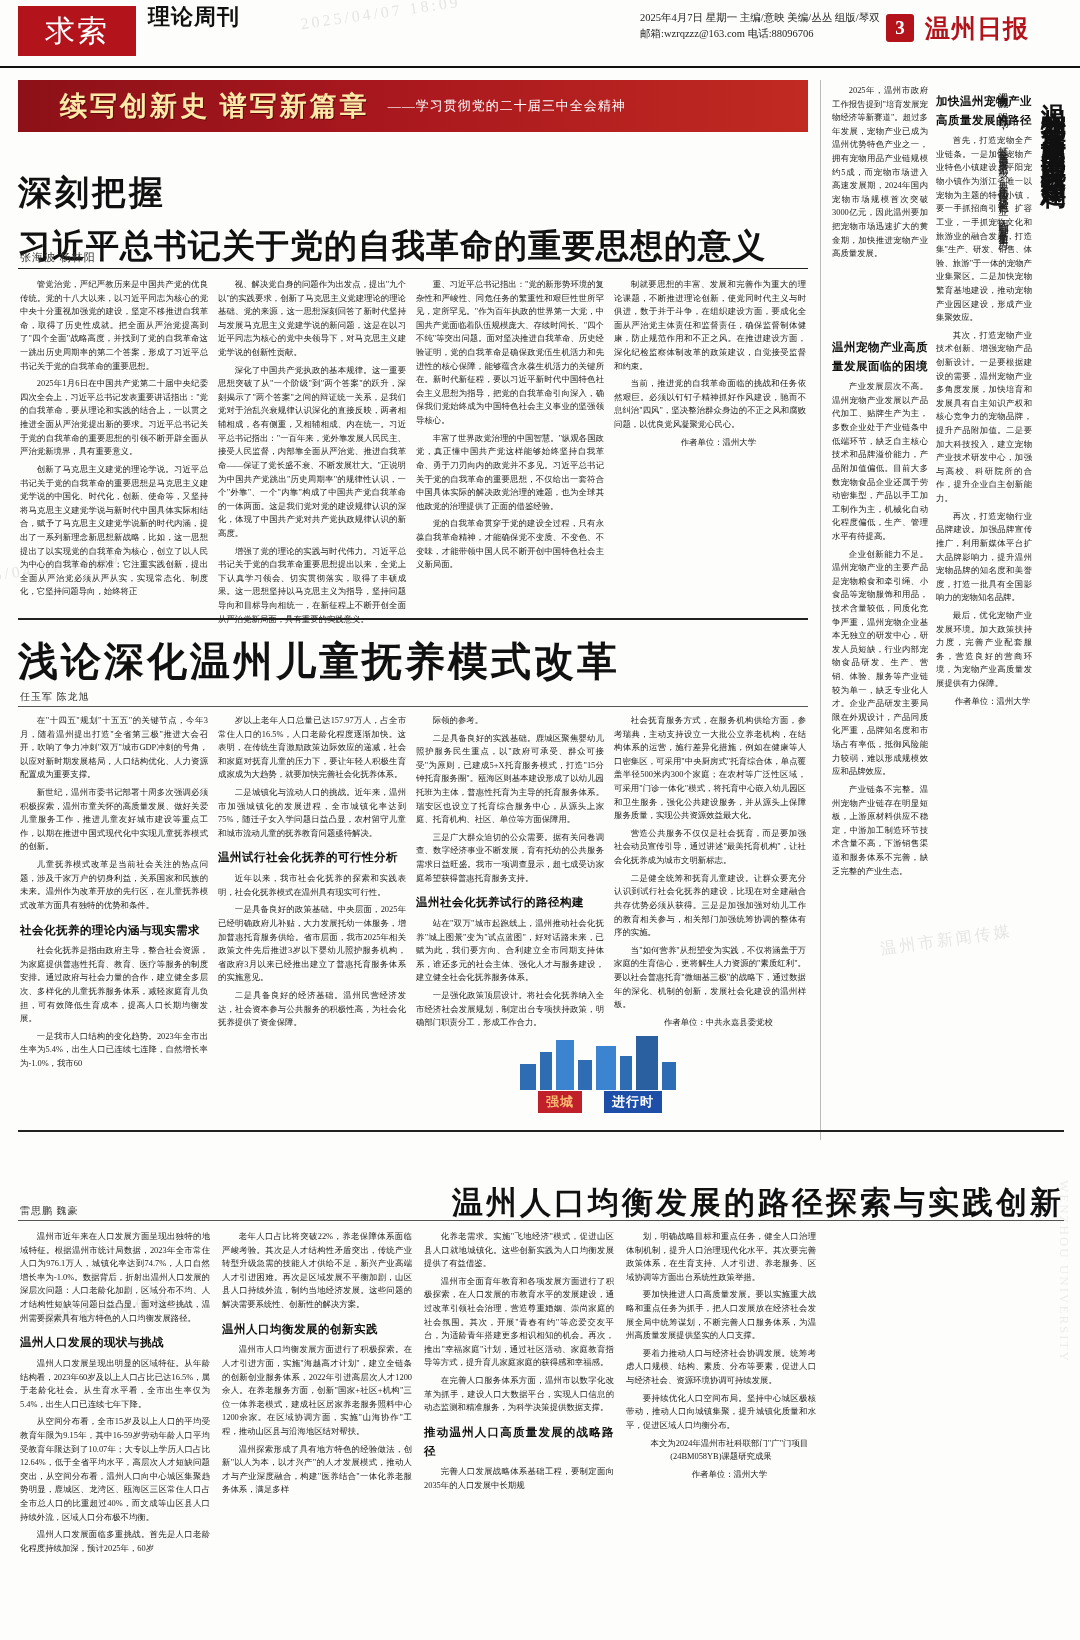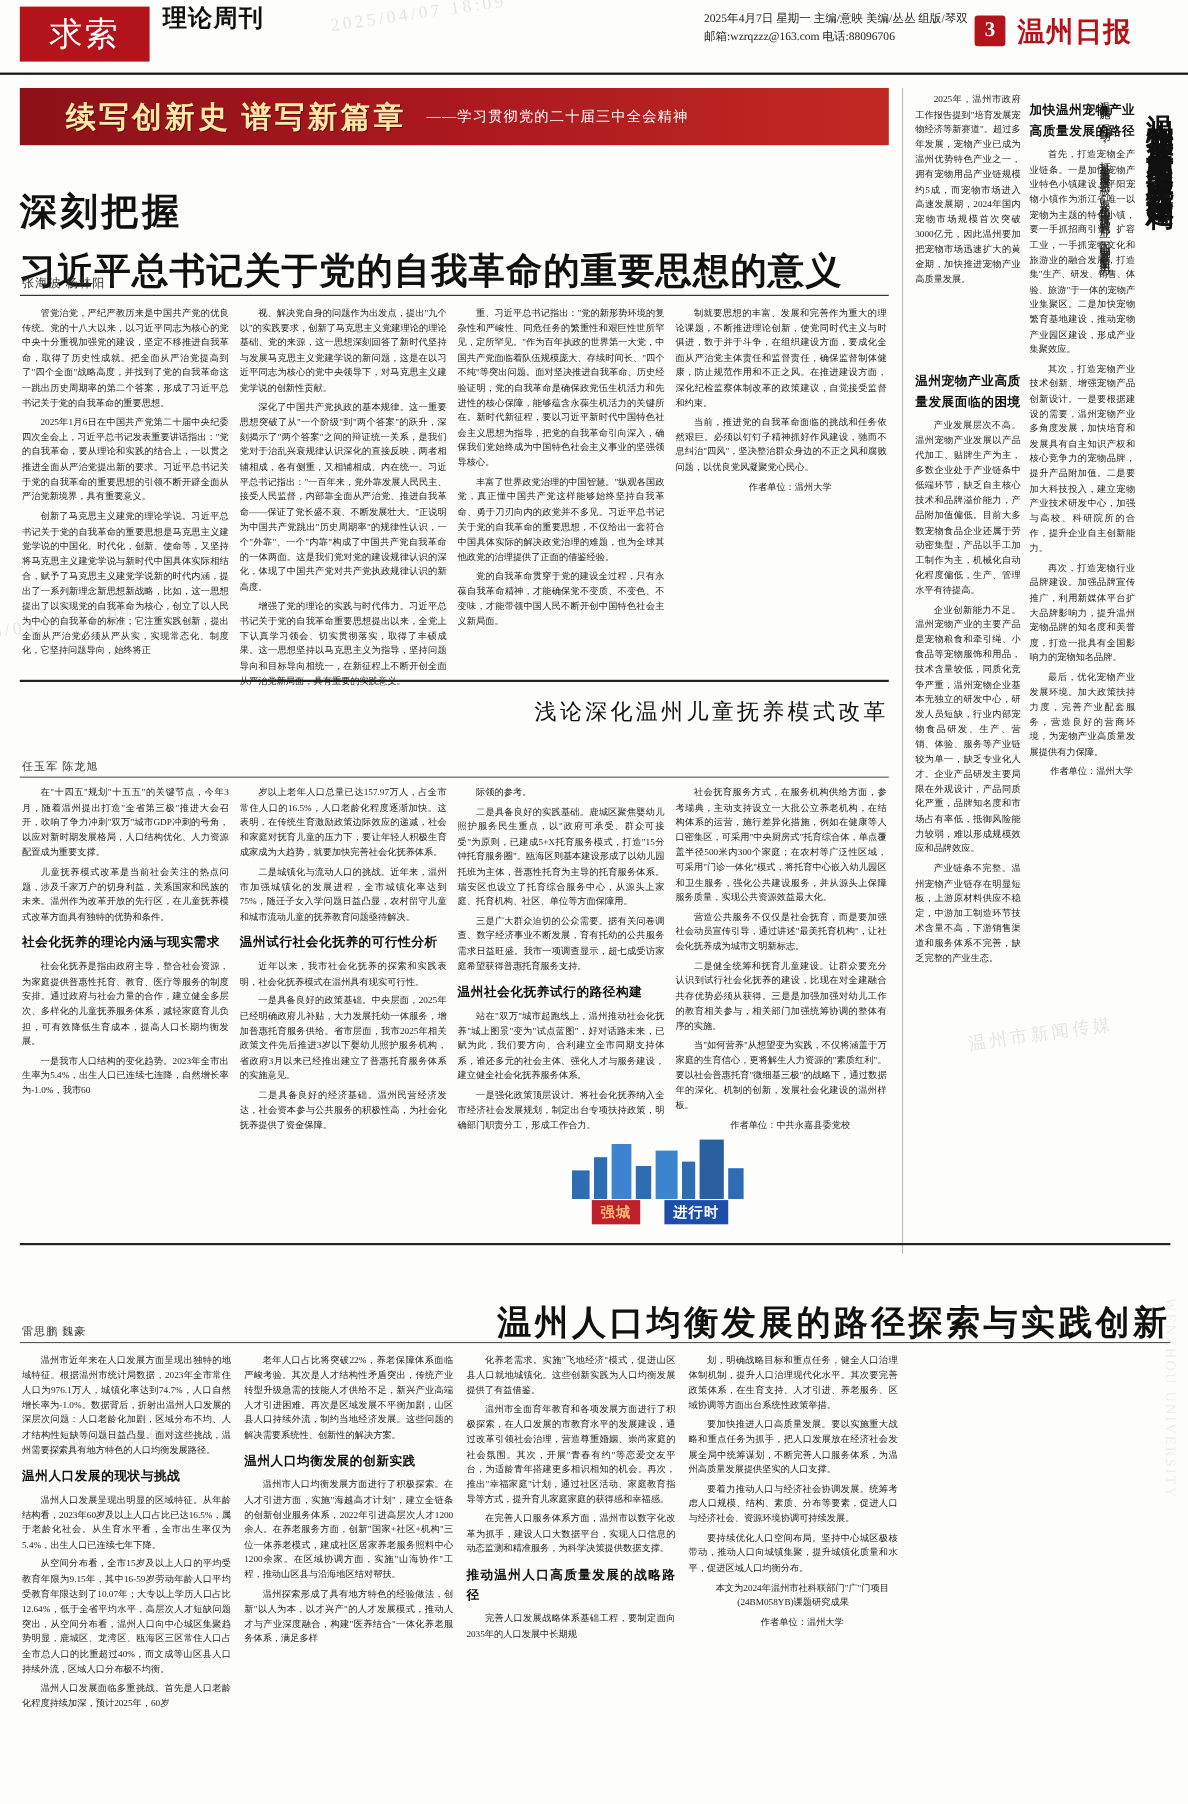--- a/index.html
+++ b/index.html
@@ -37,21 +37,21 @@
     text-justify:inter-ideograph;}
   .col p{margin:0 0 4px 0;text-indent:2em;}
   .sub-h{font-size:11.5px;font-weight:bold;color:#111;margin:8px 0 5px 0;text-indent:0;letter-spacing:.5px;}
   
   .vtitle{position:absolute;right:10px;top:84px;width:58px;height:520px;
     writing-mode:vertical-rl;text-orientation:upright;font-size:25px;font-weight:bold;
     letter-spacing:4px;color:#111;}
   .vsub{position:absolute;right:70px;top:84px;width:24px;height:360px;
     writing-mode:vertical-rl;text-orientation:upright;font-size:10px;letter-spacing:2px;color:#222;}
   
-  .sec-title{position:absolute;text-align:right;font-size:20px;font-weight:normal;letter-spacing:3px;color:#111;}
+  .sec-title{position:absolute;text-align:left;font-size:40px;font-weight:bold;letter-spacing:3px;color:#111;}
   .sec-byline{position:absolute;font-size:10px;color:#333;letter-spacing:1px;}
   
   .sec-title-3{position:absolute;text-align:right;font-size:31px;font-weight:bold;letter-spacing:3px;color:#111;margin-top:36px;}
   
   .city{position:absolute;left:516px;top:1035px;width:170px;height:85px;}
   .city .badge{position:absolute;left:22px;top:56px;background:#c0202a;color:#fdba74;font-size:13px;
     font-weight:bold;padding:2px 8px;letter-spacing:1px;}
   .city .badge2{position:absolute;left:88px;top:56px;background:#1d4ea8;color:#fff;font-size:13px;
     font-weight:bold;padding:2px 8px;letter-spacing:1px;}
   .bld{position:absolute;bottom:30px;background:#2e6db4;}
@@ -136,20 +136,21 @@
     <p class="author-line">作者单位：温州大学</p>
   </div>
 
   <div class="rule" style="left:18px;top:618px;width:790px;height:2px;"></div>
   <div class="sec-title" style="left:18px;top:634px;width:790px;">浅论深化温州儿童抚养模式改革</div>
   <div class="sec-byline" style="left:20px;top:690px;">任玉军  陈龙旭</div>
   <div class="rule" style="left:18px;top:706px;width:790px;height:1px;background:#555;"></div>
 
   <div class="col" style="left:20px;top:714px;width:188px;height:410px;">
     <p>在"十四五"规划"十五五"的关键节点，今年3月，随着温州提出打造"全省第三极"推进大会召开，吹响了争力冲刺"双万"城市GDP冲刺的号角，以应对新时期发展格局，人口结构优化、人力资源配置成为重要支撑。</p>
+    <p>新世纪，温州市委书记部署十周多次强调必须积极探索，温州市童关怀的高质量发展、做好关爱儿童服务工作，推进儿童友好城市建设等重点工作，以期在推进中国式现代化中实现儿童抚养模式的创新。</p>
     <p>儿童抚养模式改革是当前社会关注的热点问题，涉及千家万户的切身利益，关系国家和民族的未来。温州作为改革开放的先行区，在儿童抚养模式改革方面具有独特的优势和条件。</p>
     <div class="sub-h">社会化抚养的理论内涵与现实需求</div>
     <p>社会化抚养是指由政府主导，整合社会资源，为家庭提供普惠性托育、教育、医疗等服务的制度安排。通过政府与社会力量的合作，建立健全多层次、多样化的儿童抚养服务体系，减轻家庭育儿负担，可有效降低生育成本，提高人口长期均衡发展。</p>
     <p>一是我市人口结构的变化趋势。2023年全市出生率为5.4%，出生人口已连续七连降，自然增长率为-1.0%，我市60</p>
   </div>
   <div class="col" style="left:218px;top:714px;width:188px;height:410px;">
     <p>岁以上老年人口总量已达157.97万人，占全市常住人口的16.5%，人口老龄化程度逐渐加快。这表明，在传统生育激励政策边际效应的递减，社会和家庭对抚育儿童的压力下，要让年轻人积极生育成家成为大趋势，就要加快完善社会化抚养体系。</p>
     <p>二是城镇化与流动人口的挑战。近年来，温州市加强城镇化的发展进程，全市城镇化率达到75%，随迁子女入学问题日益凸显，农村留守儿童和城市流动儿童的抚养教育问题亟待解决。</p>
     <div class="sub-h">温州试行社会化抚养的可行性分析</div>
     <p>近年以来，我市社会化抚养的探索和实践表明，社会化抚养模式在温州具有现实可行性。</p>

